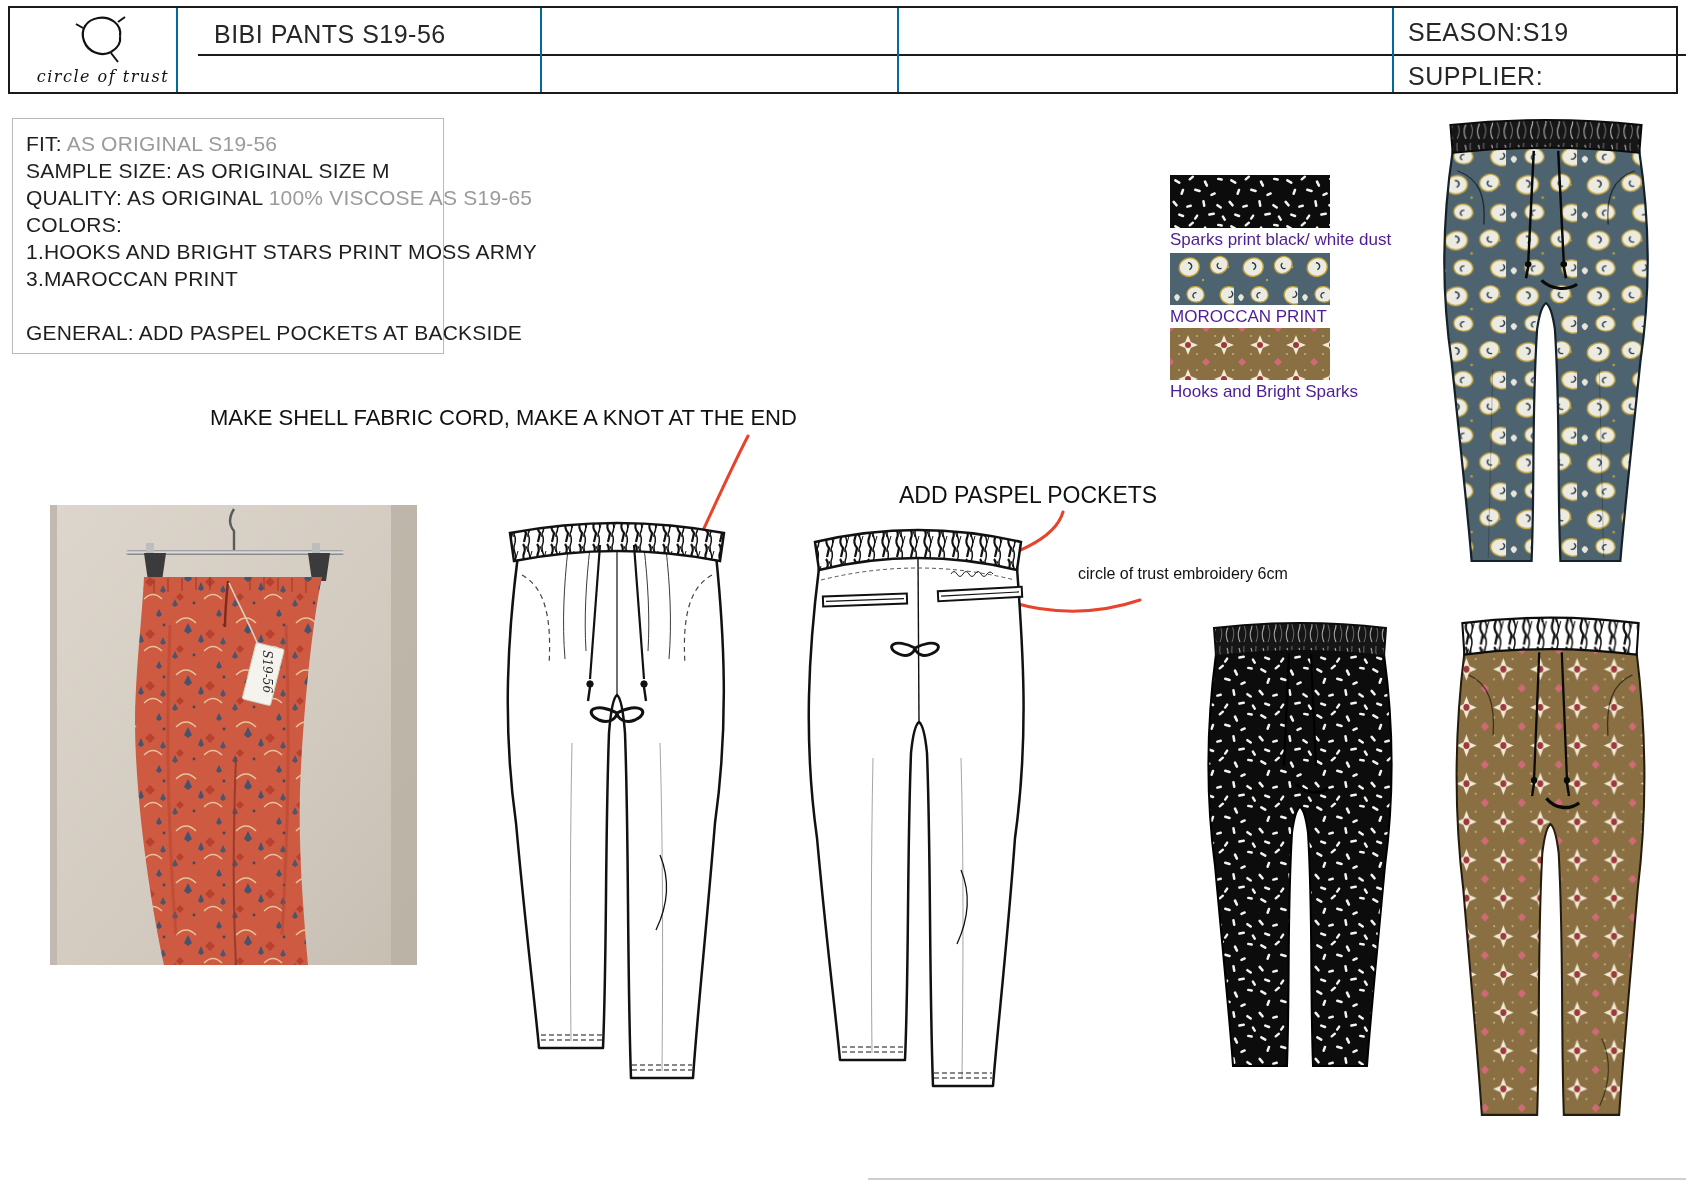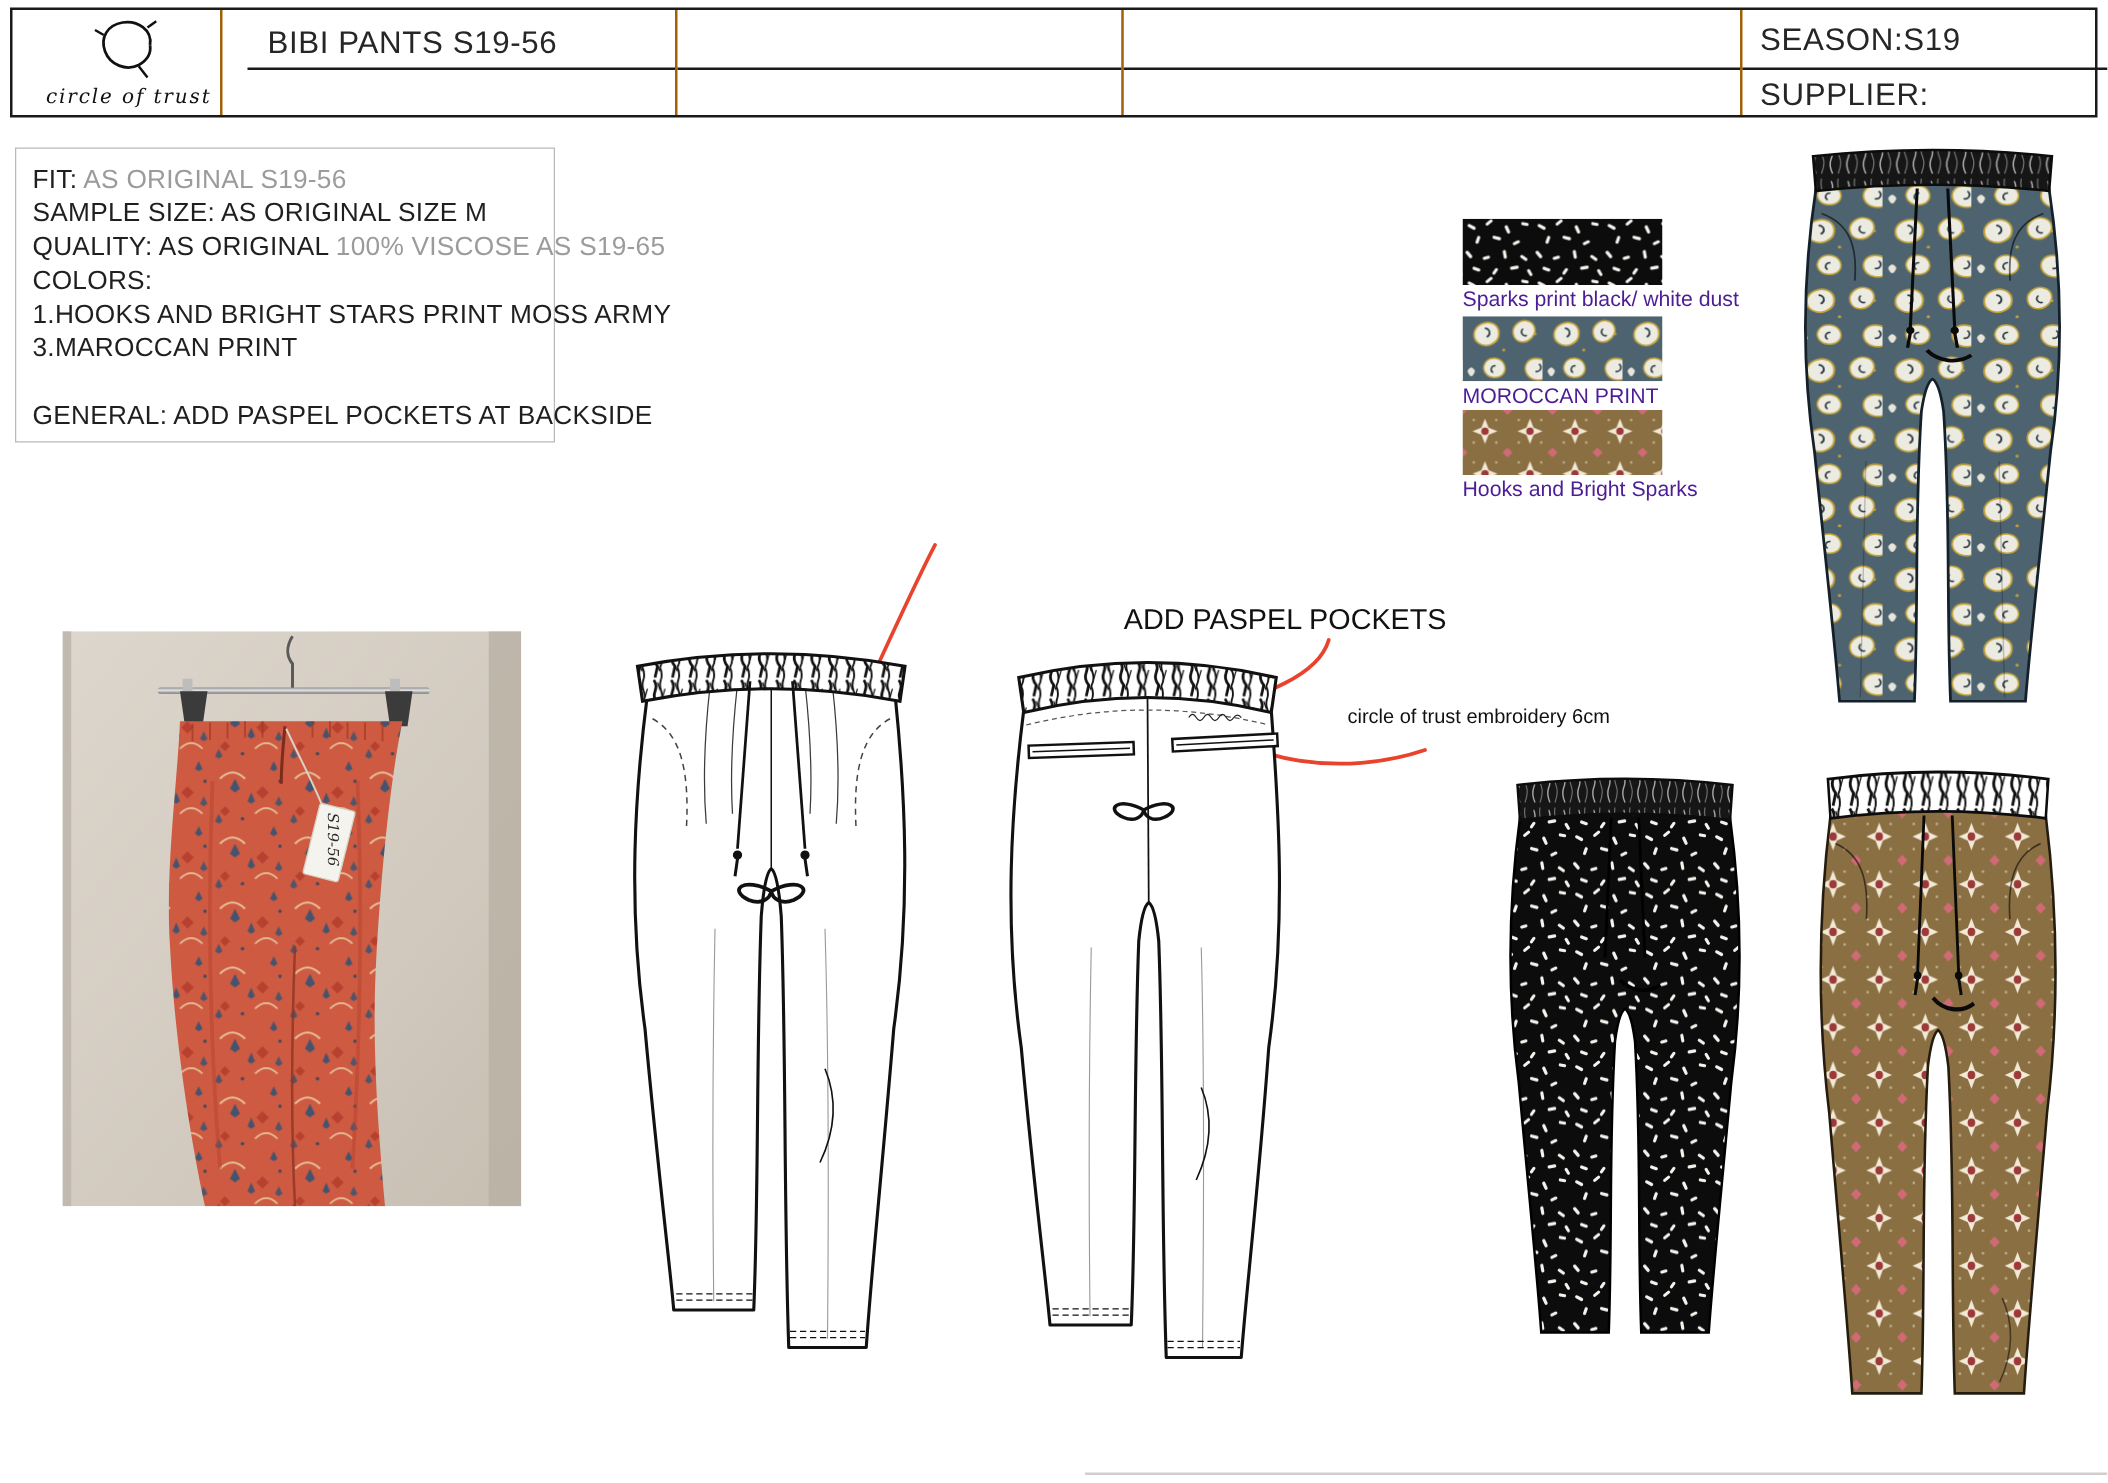--- a/index.html
+++ b/index.html
@@ -1,21 +1,21 @@
 <!DOCTYPE html>
 <html><head>
 <meta charset="utf-8">
 <style>
   html,body{margin:0;padding:0;background:#fff;}
   #page{position:relative;width:1686px;height:1186px;background:#ffffff;overflow:hidden;
         font-family:"Liberation Sans",sans-serif;color:#1f1f1f;}
   .abs{position:absolute;}
   
   #hdr{left:8px;top:6px;width:1670px;height:88px;border:2px solid #1a1a1a;box-sizing:border-box;}
-  .hcell{position:absolute;top:0;bottom:0;border-right:2px solid #a16207;box-sizing:border-box;}
+  .hcell{position:absolute;top:0;bottom:0;border-right:2px solid #0369a1;box-sizing:border-box;}
   .hrowline{position:absolute;left:0;right:0;top:46px;height:0;border-top:2px solid #1a1a1a;}
   .htext{position:absolute;font-size:25px;letter-spacing:.5px;color:#262626;white-space:nowrap;}
   
   #specbox{left:12px;top:118px;width:432px;height:236px;border:1px solid #b9b9b9;box-sizing:border-box;
            padding:11px 13px 0;font-size:21px;line-height:27px;letter-spacing:.2px;}
   .spec-line{white-space:nowrap;}
   .muted{color:#9b9b9b;}
   .gap-top{margin-top:27px;}
   
   .note{position:absolute;color:#111;white-space:nowrap;}
@@ -157,20 +157,21 @@
   <div id="specbox" class="abs">
     <div class="spec-line"><span>FIT:</span><span class="muted"> AS ORIGINAL S19-56</span></div>
     <div class="spec-line">SAMPLE SIZE: AS ORIGINAL SIZE M</div>
     <div class="spec-line"><span>QUALITY: AS ORIGINAL</span><span class="muted"> 100% VISCOSE AS S19-65</span></div>
     <div class="spec-line">COLORS:</div>
     <div class="spec-line">1.HOOKS AND BRIGHT STARS PRINT MOSS ARMY</div>
     <div class="spec-line">3.MAROCCAN PRINT</div>
     <div class="spec-line gap-top">GENERAL: ADD PASPEL POCKETS AT BACKSIDE</div>
   </div>
 
+  <div id="note-cord" class="note">MAKE SHELL FABRIC CORD, MAKE A KNOT AT THE END</div>
   <div id="note-paspel" class="note">ADD PASPEL POCKETS</div>
   <div id="note-embroidery" class="note">circle of trust embroidery 6cm</div>
 
   <svg class="abs" style="left:0;top:0;pointer-events:none" width="1686" height="1186">
     <path d="M748,436 C725,480 690,560 660,624" stroke="#e8432c" stroke-width="3" fill="none" stroke-linecap="round"></path>
     <path d="M1063,512 C1055,540 1010,558 964,567" stroke="#e8432c" stroke-width="3" fill="none" stroke-linecap="round"></path>
     <path d="M963,572 C995,610 1075,622 1140,600" stroke="#e8432c" stroke-width="3" fill="none" stroke-linecap="round"></path>
   </svg>
 
   <svg class="abs" style="left:50px;top:505px" width="367" height="460" viewBox="0 0 367 460">

